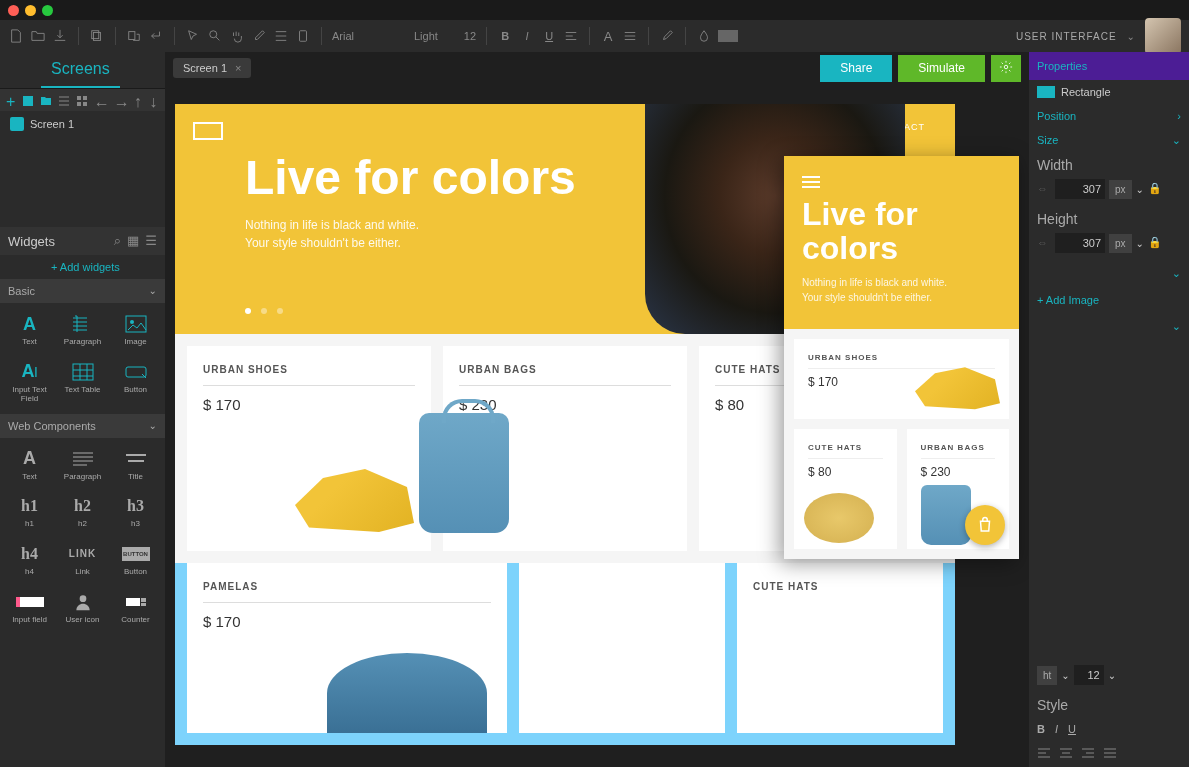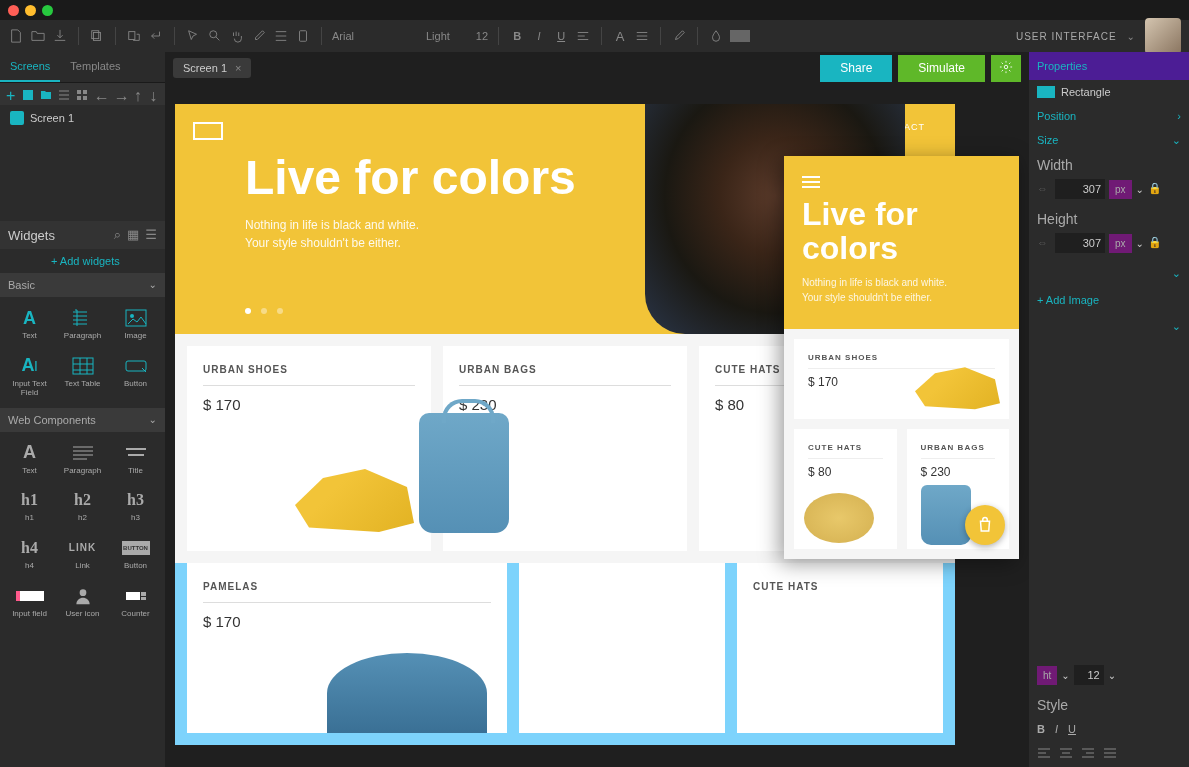--- a/index.html
+++ b/index.html
@@ -9,34 +9,34 @@
 .titlebar { height: 20px; display: flex; align-items: center; padding: 0 8px; gap: 6px; }
 .traffic-light { width: 11px; height: 11px; border-radius: 50%; }
 .red { background: #ff5f56; } .yellow { background: #ffbd2e; } .green { background: #27c93f; }
 
 
 .top-toolbar { height: 32px; background: #2b2b2b; display: flex; align-items: center; padding: 0 8px; gap: 6px; font-size: 11px; color: #888; }
 .top-toolbar .sep { width: 1px; height: 18px; background: #444; margin: 0 4px; }
 .tb-icon { width: 16px; height: 16px; display: flex; align-items: center; justify-content: center; color: #888; cursor: pointer; }
 .tb-icon svg { width: 14px; height: 14px; fill: #888; }
 .font-select { background: transparent; border: none; color: #888; font-size: 11px; width: 60px; }
-.font-weight { color: #888; margin-left: 28px; }
+.font-weight { color: #888; margin-left: 16px; }
 .font-size { color: #888; margin-left: 20px; }
 .tb-right { margin-left: auto; display: flex; align-items: center; gap: 10px; }
 .ui-label { font-size: 10px; letter-spacing: 1px; color: #aaa; }
 .avatar { width: 36px; height: 36px; border-radius: 4px; background: linear-gradient(135deg, #d4c5b0, #8a7560); }
 .color-swatch { width: 20px; height: 12px; background: #666; }
 
 
 .main { display: flex; height: calc(100% - 52px); }
 
 
 .left-panel { width: 165px; background: #2b2b2b; display: flex; flex-direction: column; }
 .panel-tabs { display: flex; border-bottom: 1px solid #1a1a1a; }
-.panel-tab { padding: 8px 10px; font-size: 11px; color: #888; cursor: pointer; }
+.panel-tab { padding: 8px 10px; font-size: 16px; color: #888; cursor: pointer; margin-left: 41px; }
 .panel-tab.active { color: #19b5c1; border-bottom: 2px solid #19b5c1; }
 .panel-toolbar { display: flex; padding: 4px 6px; gap: 6px; background: #333; }
 .panel-toolbar .pico { width: 14px; height: 14px; color: #19b5c1; cursor: pointer; }
 .panel-toolbar .pico svg { fill: currentColor; width: 12px; height: 12px; }
 .panel-toolbar .pico-gray { color: #888; }
 .screen-item { display: flex; align-items: center; gap: 6px; padding: 6px 10px; font-size: 11px; color: #ccc; cursor: pointer; }
 .screen-item .icon { width: 14px; height: 14px; background: #19b5c1; border-radius: 2px; }
 
 .section-header { background: #333; padding: 6px 8px; font-size: 13px; color: #ccc; display: flex; align-items: center; justify-content: space-between; }
 .section-header .icons { display: flex; gap: 6px; }
@@ -118,21 +118,21 @@
 
 .right-panel { width: 160px; background: #2b2b2b; display: flex; flex-direction: column; font-size: 11px; }
 .rp-header { background: #4c1d95; padding: 8px; color: #19b5c1; }
 .rp-row { display: flex; padding: 6px 8px; gap: 6px; }
 .rp-swatch { width: 18px; height: 12px; background: #19b5c1; }
 .rp-section { padding: 6px 8px; color: #19b5c1; display: flex; justify-content: space-between; cursor: pointer; }
 .rp-section .chev { color: #19b5c1; }
 .rp-label { padding: 4px 8px; color: #aaa; font-size: 14px; }
 .rp-input-row { display: flex; gap: 4px; padding: 2px 8px 8px; align-items: center; }
 .rp-input { background: #1f1f1f; border: none; color: #ccc; width: 50px; padding: 4px; text-align: right; font-size: 11px; }
-.rp-unit { background: #701a75; color: #aaa; padding: 4px 6px; font-size: 10px; }
+.rp-unit { background: #404040; color: #aaa; padding: 4px 6px; font-size: 10px; }
 .rp-icon { width: 14px; height: 14px; color: #666; }
 .rp-style-row { display: flex; gap: 10px; padding: 6px 8px; color: #aaa; }
 .rp-style-row span { cursor: pointer; }
 .rp-align-row { display: flex; gap: 8px; padding: 6px 8px; }
 .rp-align-row svg { width: 14px; height: 14px; fill: #888; cursor: pointer; }
 .add-image { color: #19b5c1; padding: 8px; font-size: 11px; cursor: pointer; }
 .chevron { font-size: 10px; }
 </style>
 </head>
 <body>

